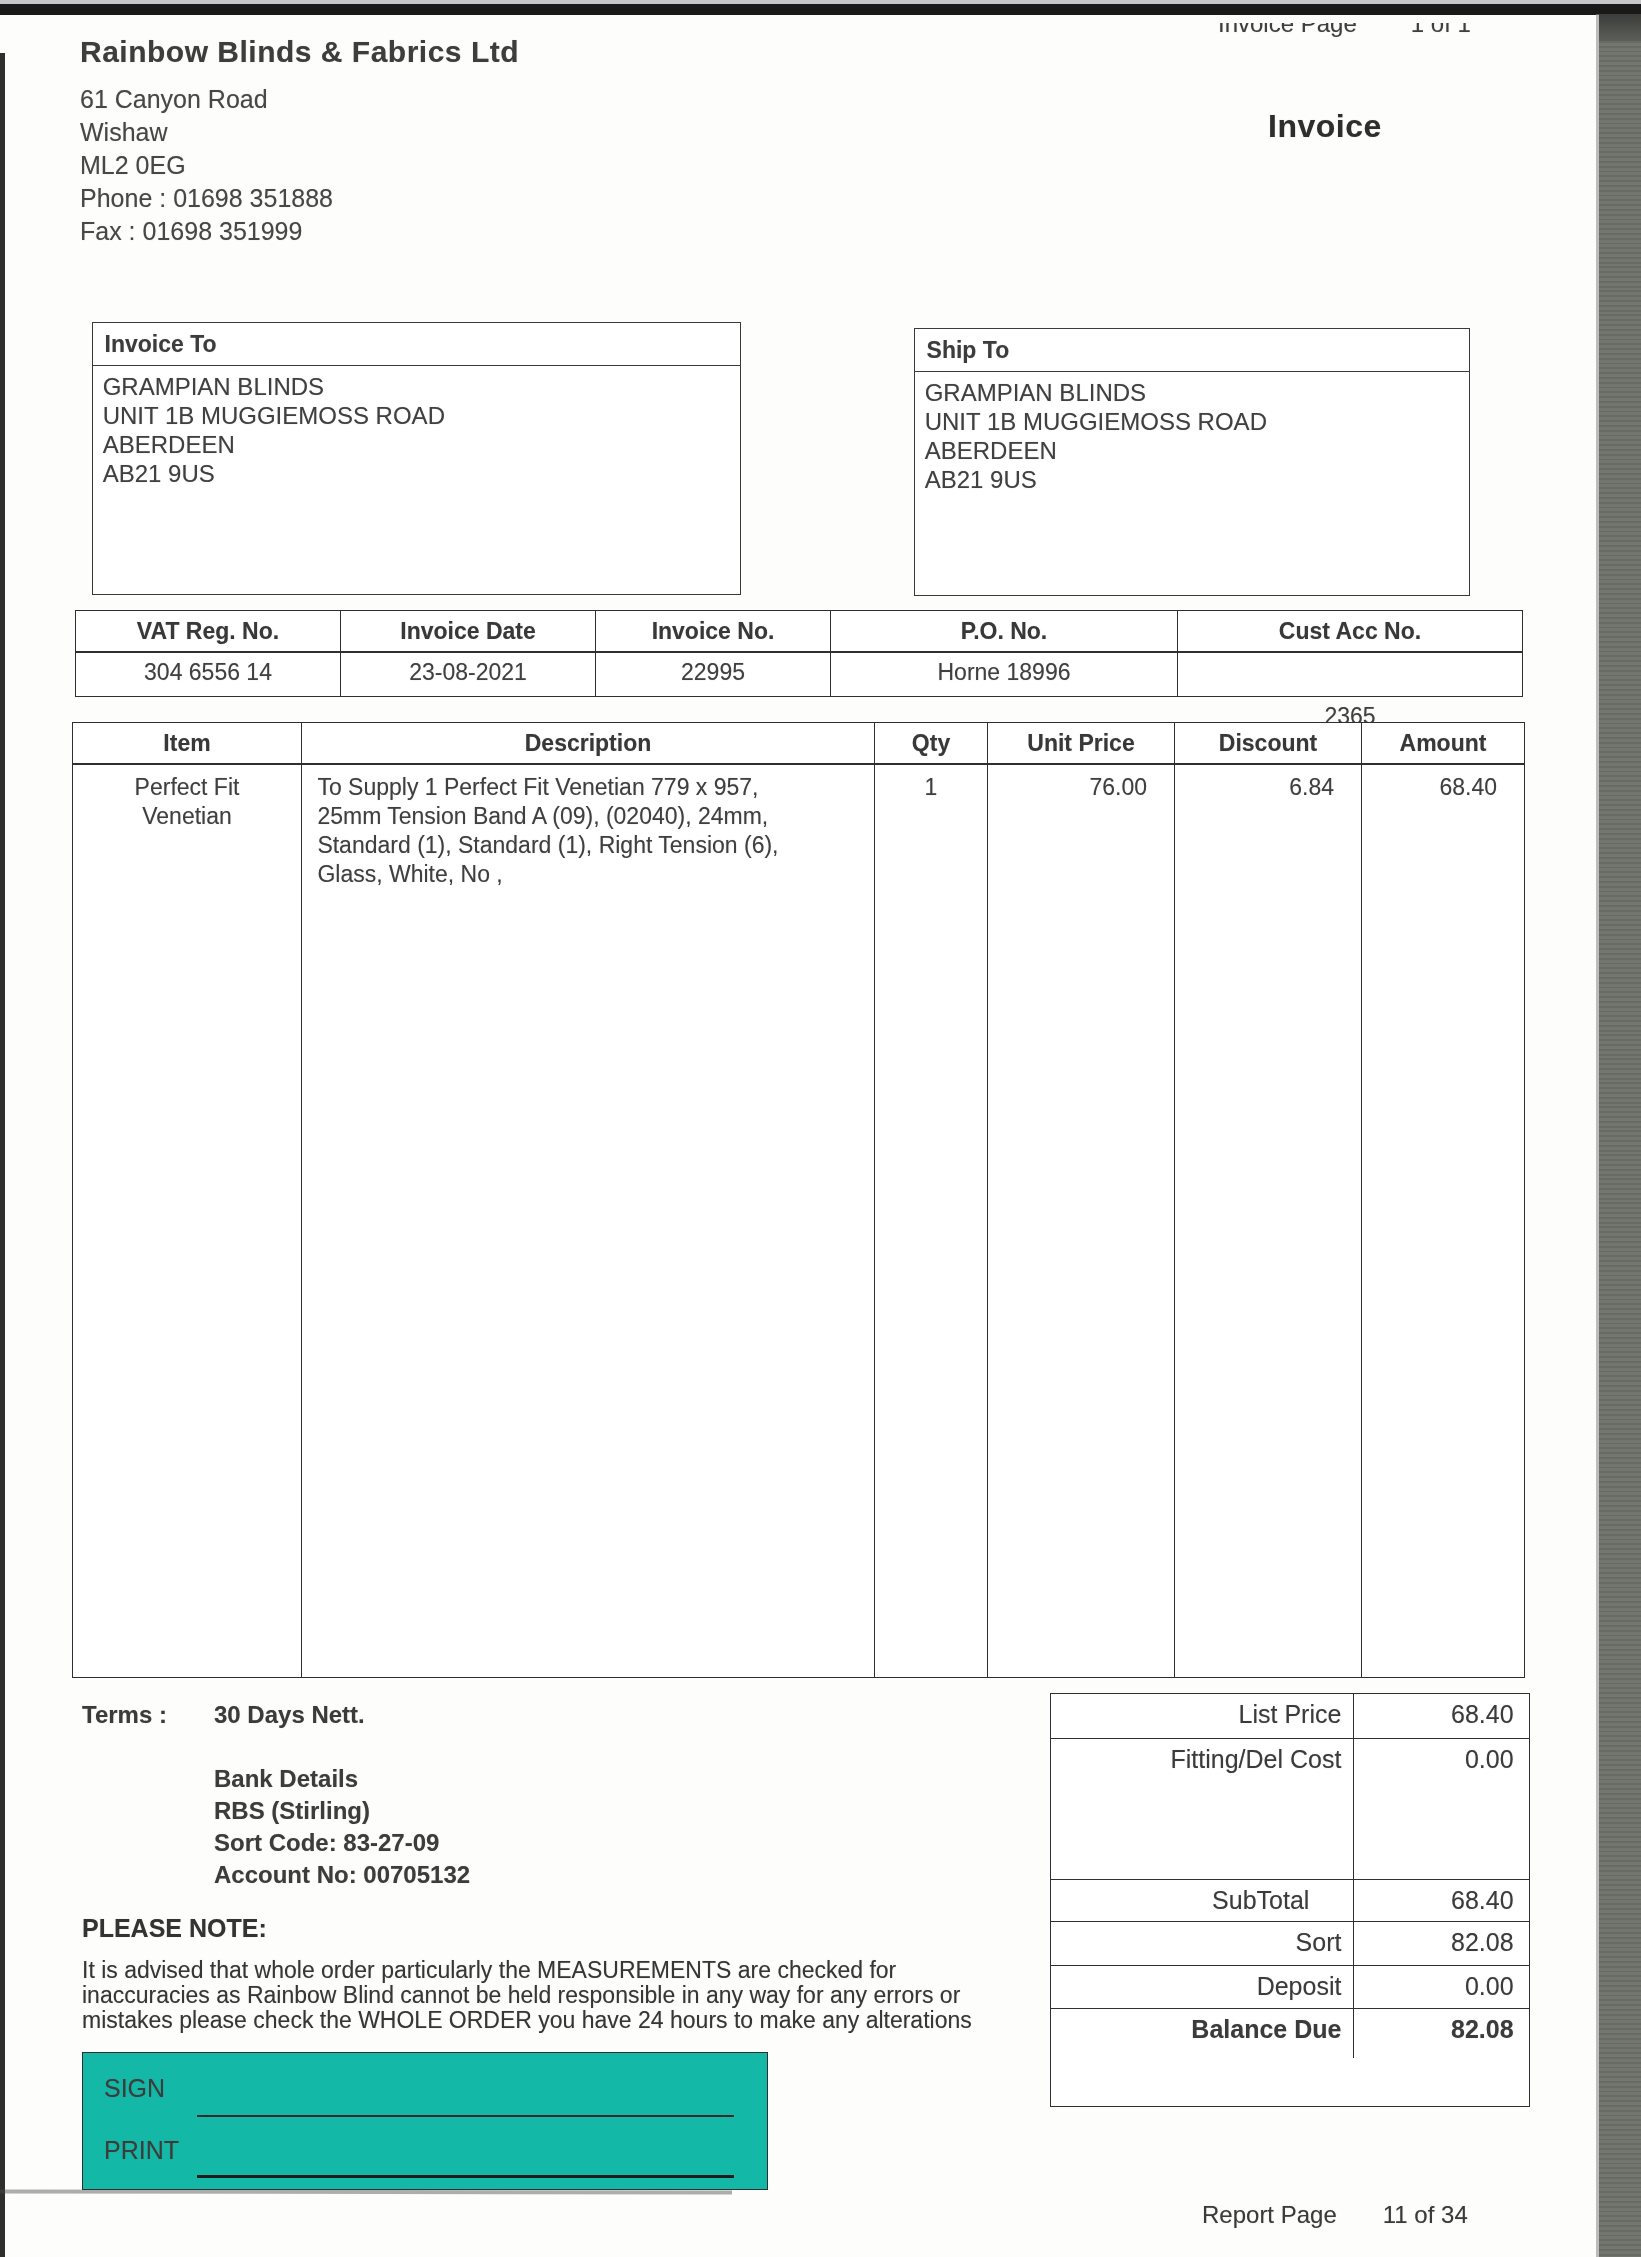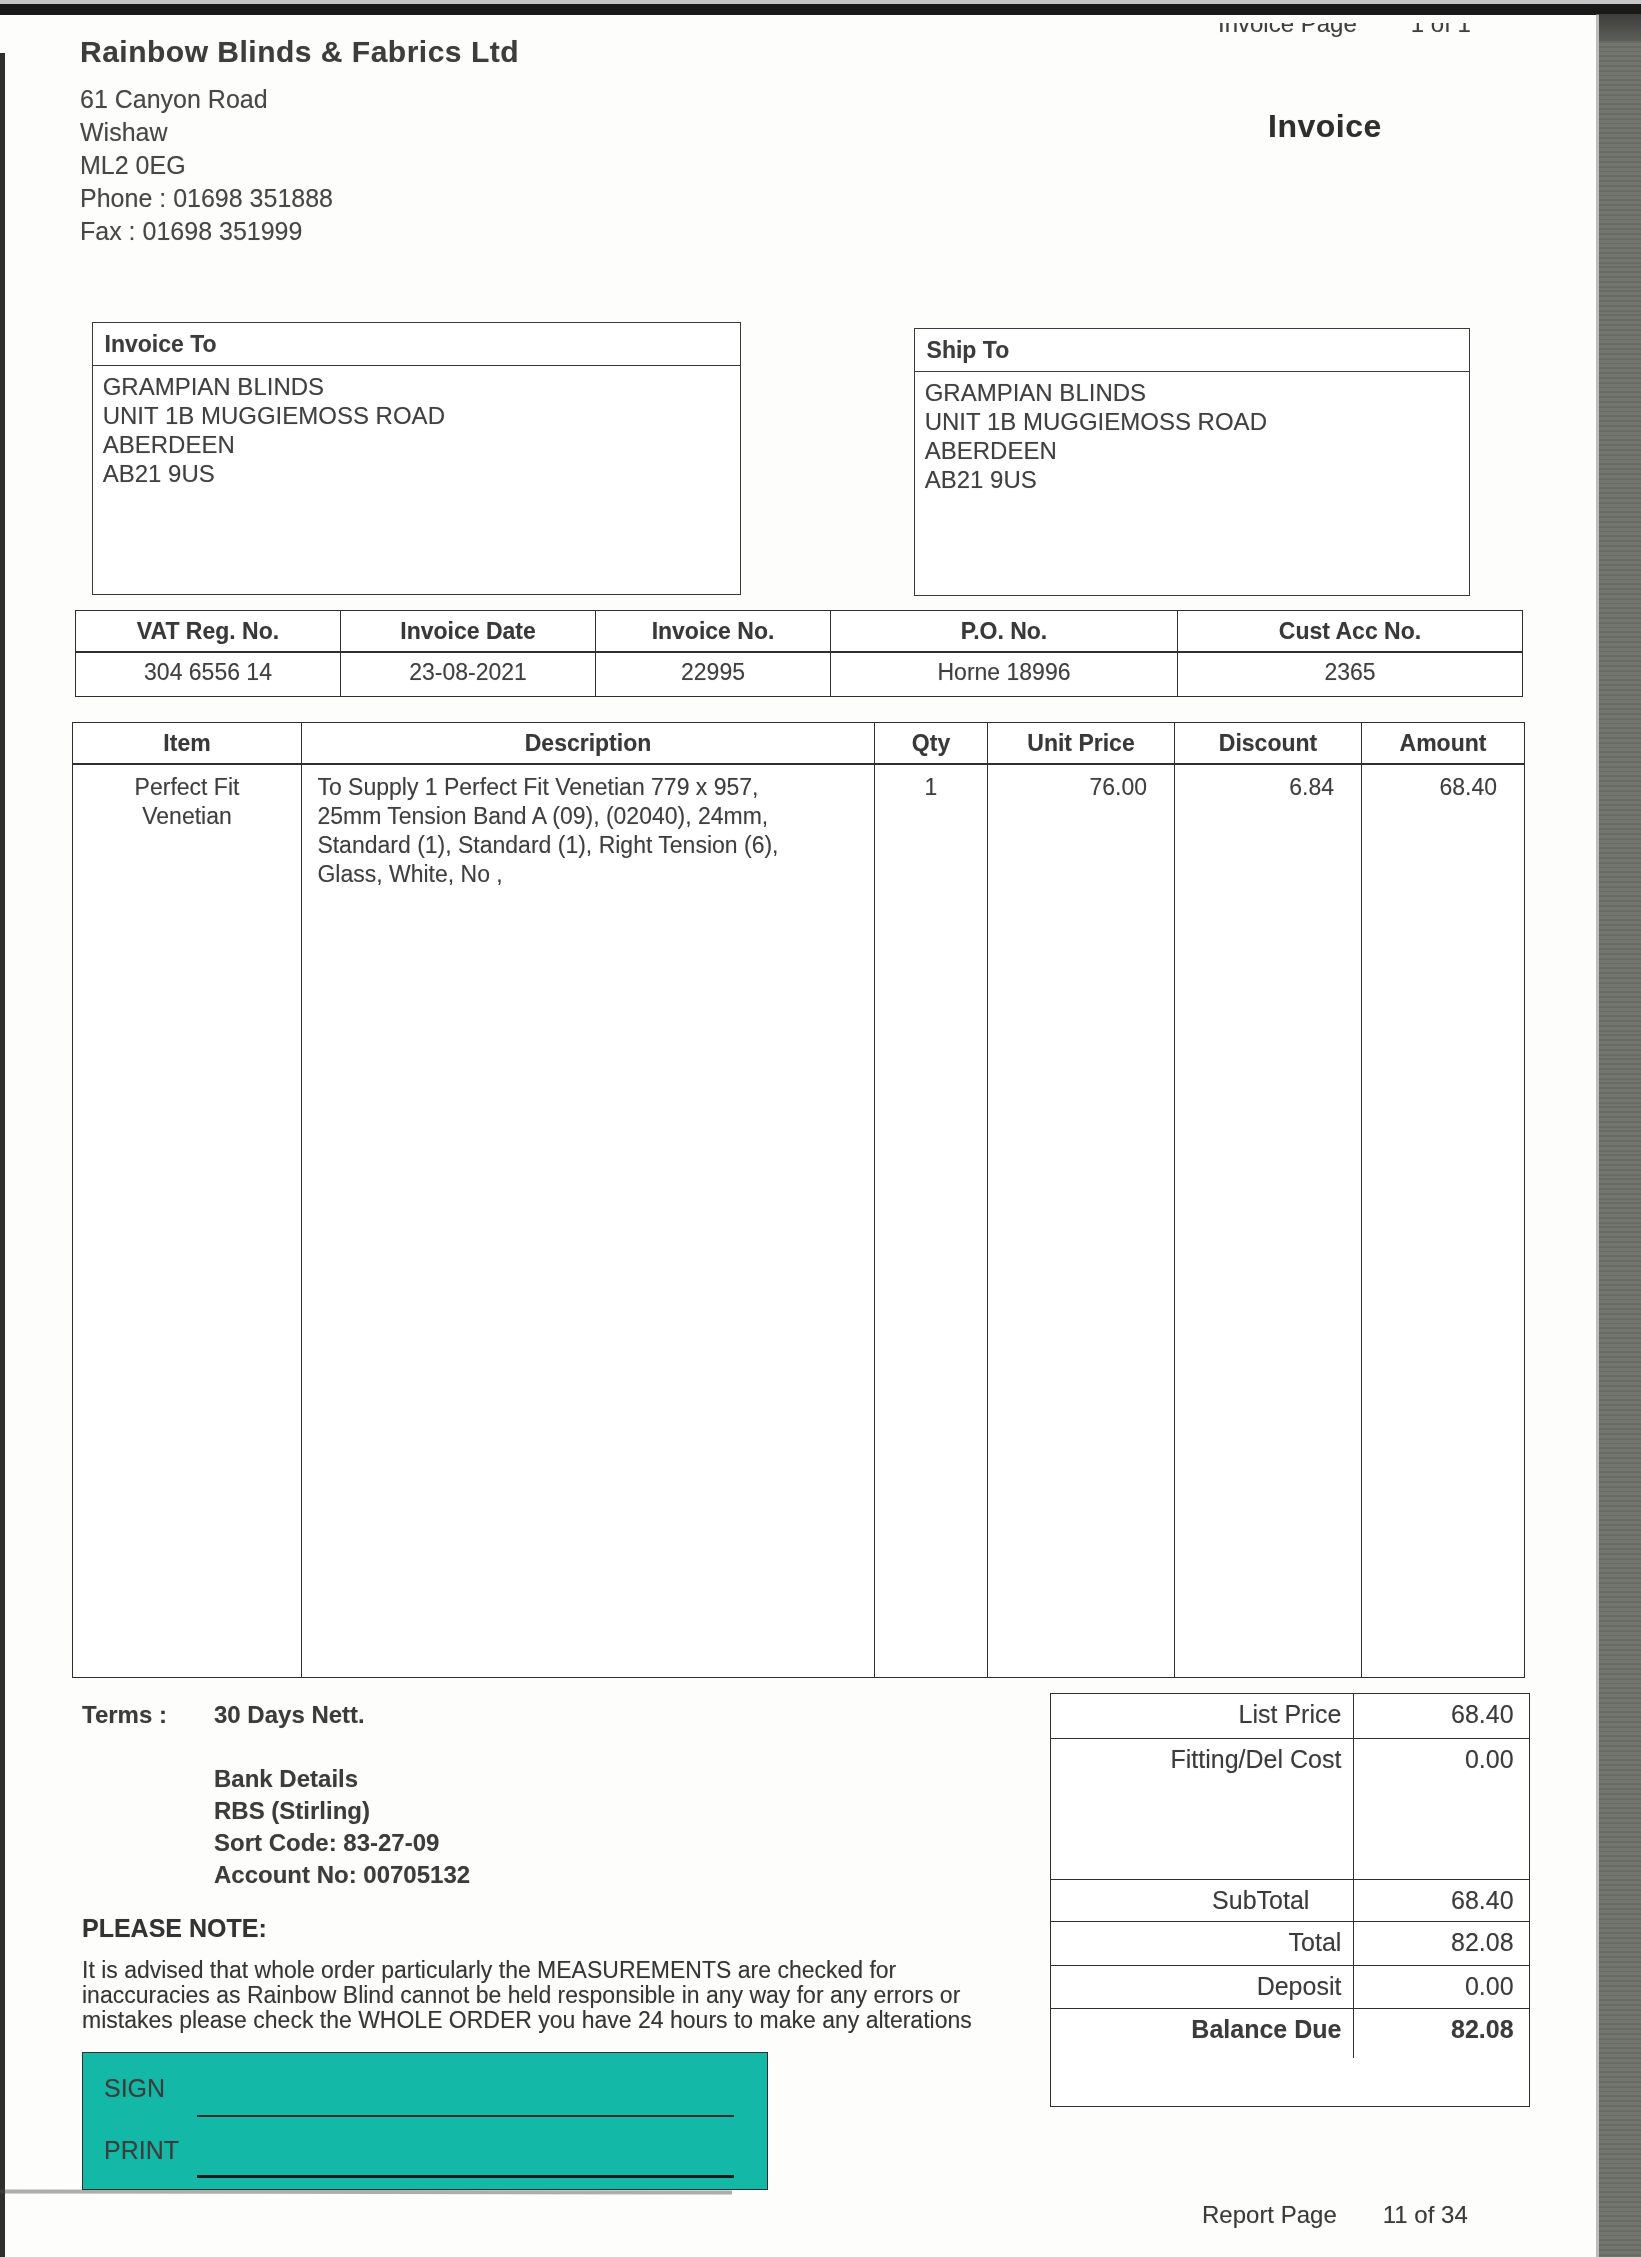--- a/index.html
+++ b/index.html
@@ -42,21 +42,21 @@
   .addr-body{padding:5.8px 9.7px;font-size:24px;line-height:29px;color:#404040;}
 
   
   .meta-table{position:absolute;left:75px;top:610px;width:1448px;height:87px;border:1.9px solid #2f2f2f;
               box-sizing:border-box;display:flex;background:#fff;}
   .meta-col{box-sizing:border-box;border-right:1.9px solid #2f2f2f;display:flex;flex-direction:column;}
   .meta-col:last-child{border-right:none;}
   .meta-head{height:42px;border-bottom:2.9px solid #2f2f2f;font-weight:bold;font-size:23px;
              text-align:center;line-height:41px;box-sizing:border-box;color:#383838;}
   .meta-val{flex:1;font-size:23px;text-align:center;line-height:39px;color:#404040;}
-  .mc0{width:265px;} .mc1{width:255px;} .mc2{width:235px;} .mc3{width:347px;} .mc4{flex:1;}
+  .mc0{width:265px;} .mc1{width:255px;} .mc2{width:235px;} .mc3{width:347px;} .mc4{flex:1;gap:44px;}
 
   
   .items-table{position:absolute;left:72px;top:722px;width:1453px;height:956px;border:1.9px solid #2f2f2f;
                box-sizing:border-box;display:flex;background:#fff;}
   .it-col{box-sizing:border-box;border-right:1.9px solid #2f2f2f;display:flex;flex-direction:column;}
   .it-col:last-child{border-right:none;}
   .it-head{height:42px;border-bottom:2.9px solid #2f2f2f;font-weight:bold;font-size:23px;
            text-align:center;line-height:41px;box-sizing:border-box;color:#383838;}
   .it-body{flex:1;font-size:23px;line-height:29px;color:#3f3f3f;}
   .ic0{width:229px;} .ic1{width:573px;} .ic2{width:113px;} .ic3{width:187px;} .ic4{width:187px;} .ic5{flex:1;}
@@ -226,21 +226,21 @@
   </div>
   <div class="t-row tr1">
     <div class="t-label ink">Fitting/Del Cost</div>
     <div class="t-value ink">0.00</div>
   </div>
   <div class="t-row tr2">
     <div class="t-label ink">SubTotal</div>
     <div class="t-value ink">68.40</div>
   </div>
   <div class="t-row tr4">
-    <div class="t-label ink">Total</div>
+    <div class="t-label ink">Sort</div>
     <div class="t-value ink">82.08</div>
   </div>
   <div class="t-row tr5">
     <div class="t-label ink">Deposit</div>
     <div class="t-value ink">0.00</div>
   </div>
   <div class="t-row tr6">
     <div class="t-label ink">Balance Due</div>
     <div class="t-value ink">82.08</div>
   </div>

